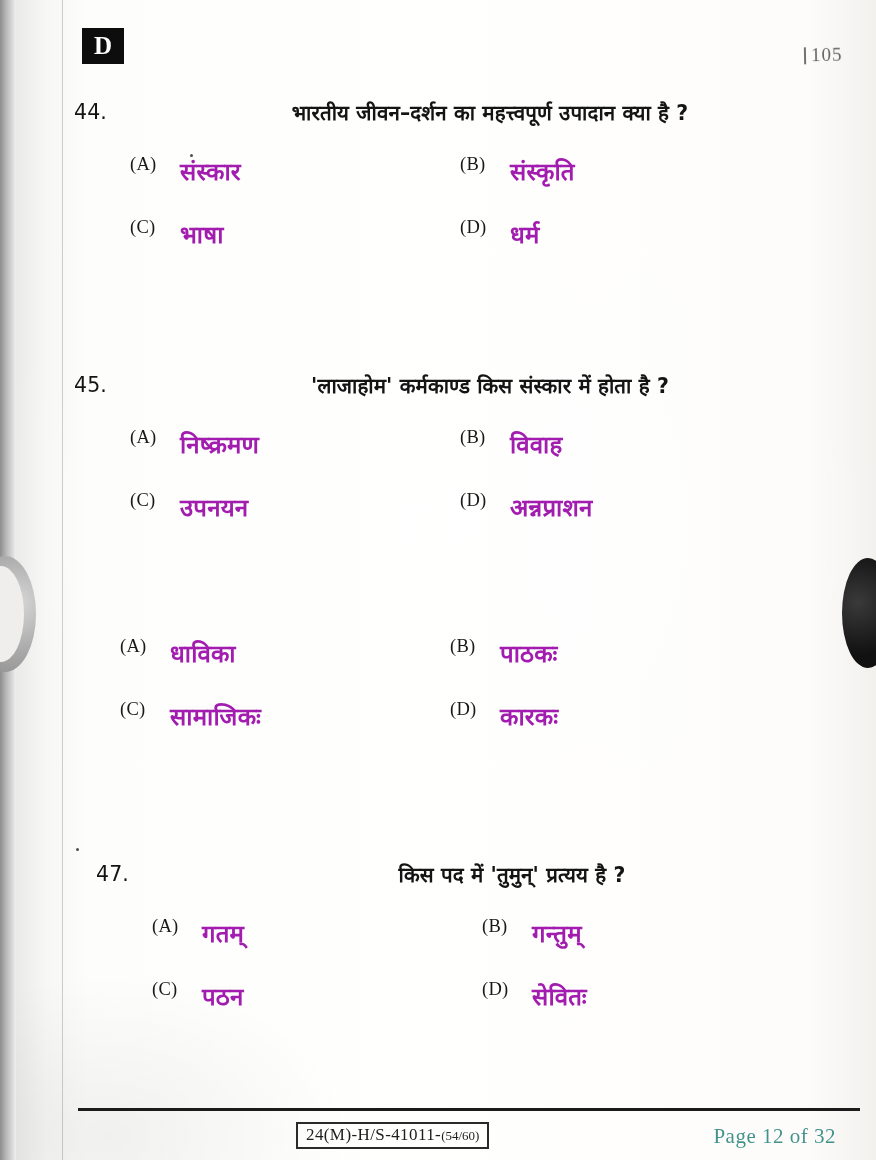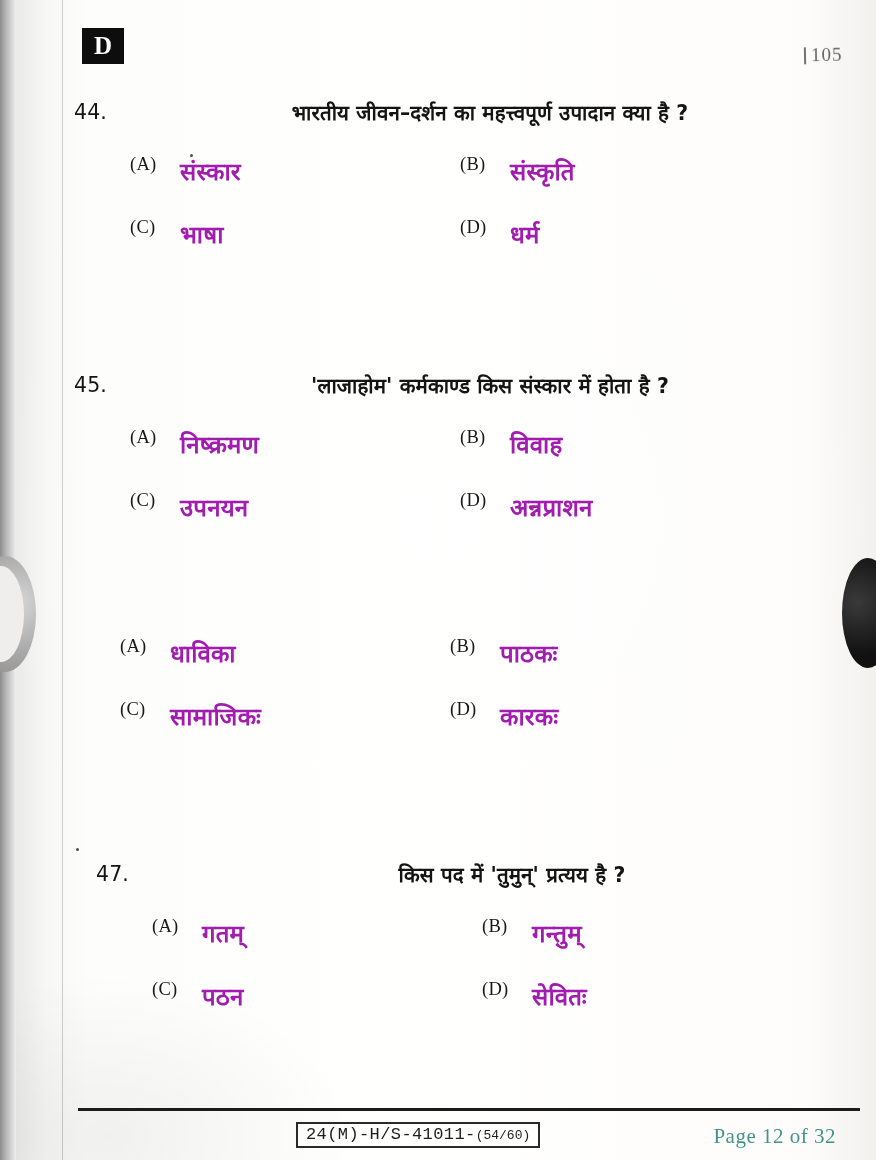--- a/index.html
+++ b/index.html
@@ -186,21 +186,21 @@
     left: 14px;
     right: 16px;
     top: 1108px;
     height: 3px;
     background: #1b1b1b;
   }
   .footer-code {
     position: absolute;
     left: 232px;
     top: 1122px;
-    font-family: Liberation Mono, monospace;
+    font-family: Liberation Serif, serif;
     font-size: 17px;
     color: #1d1d1d;
     border: 2px solid #2a2a2a;
     padding: 1px 8px 2px 8px;
     letter-spacing: 0.4px;
     white-space: nowrap;
   }
   .footer-code .small {
     font-size: 13px;
     letter-spacing: 0;

